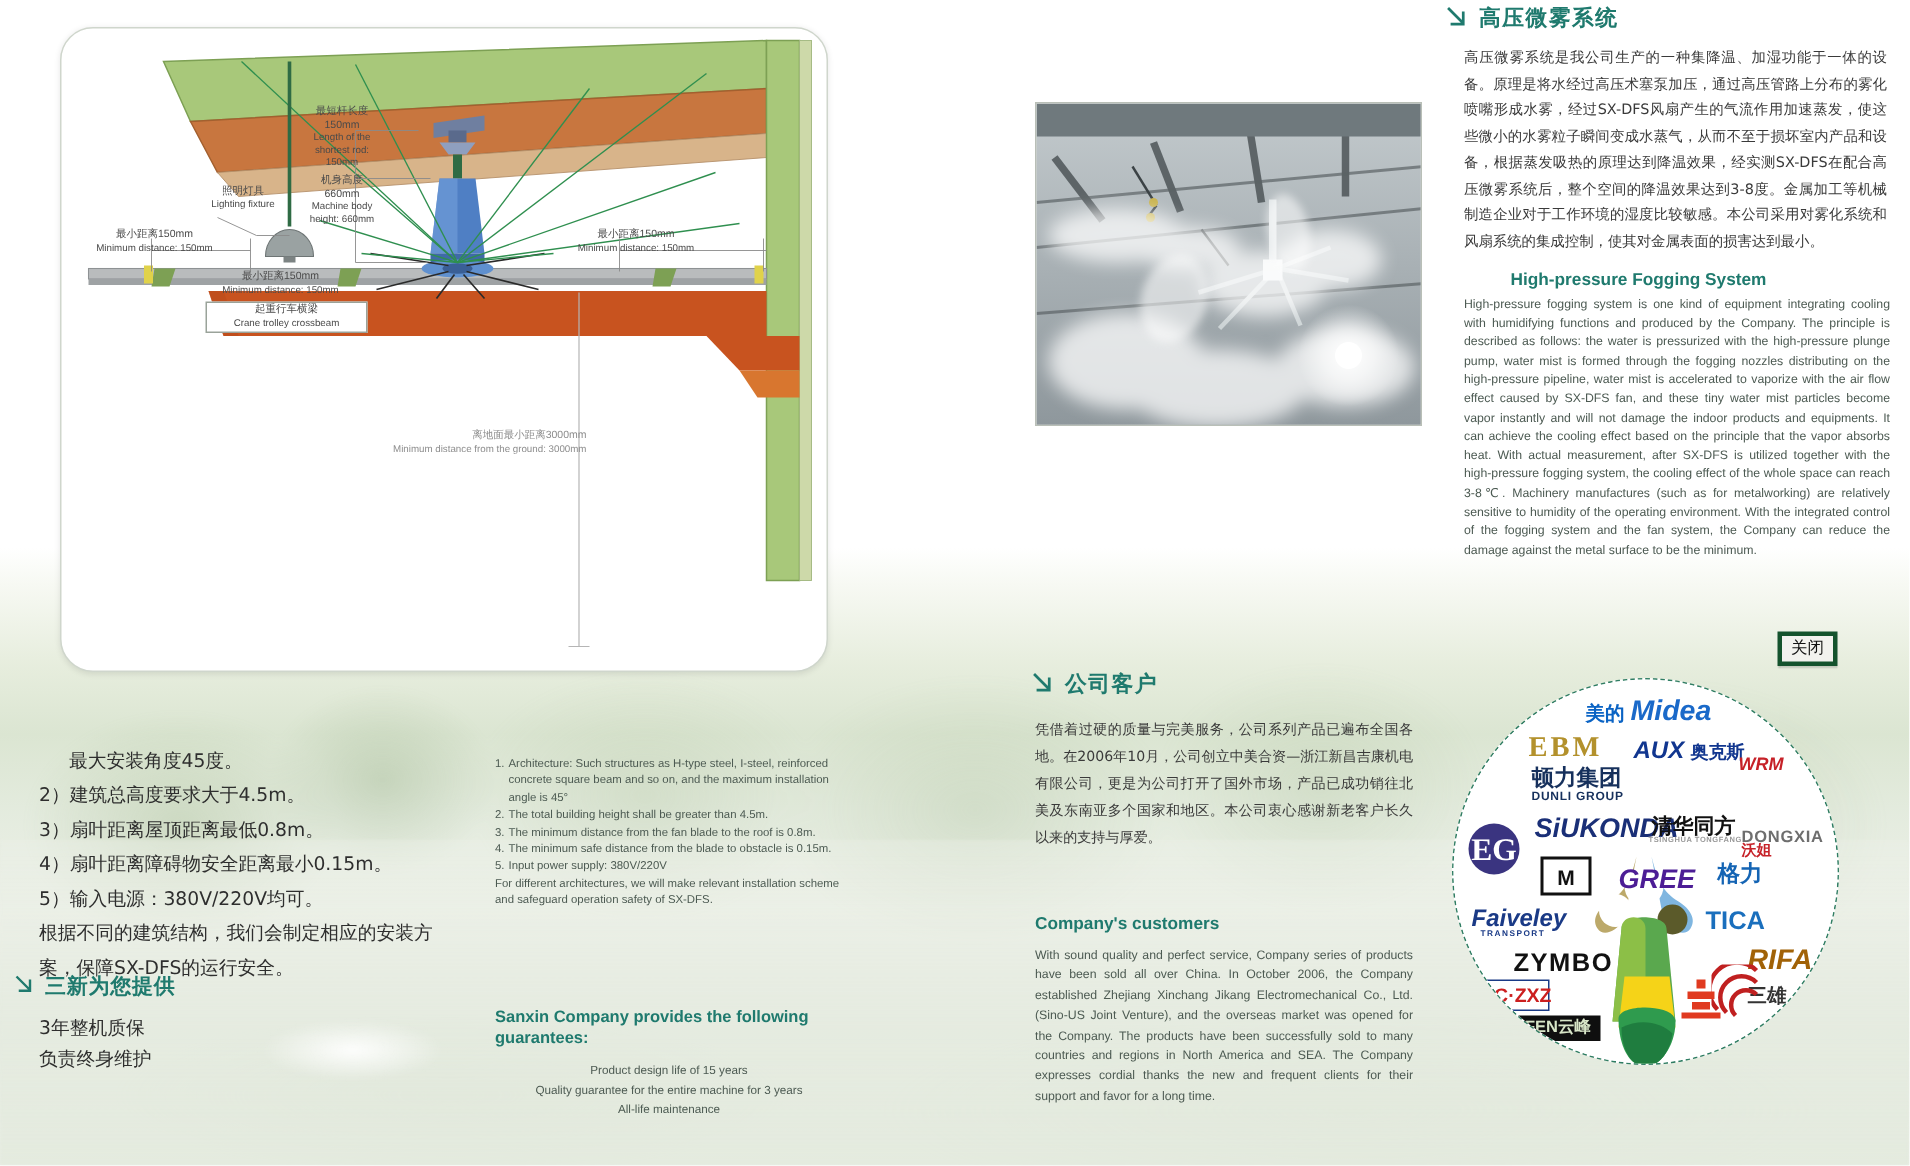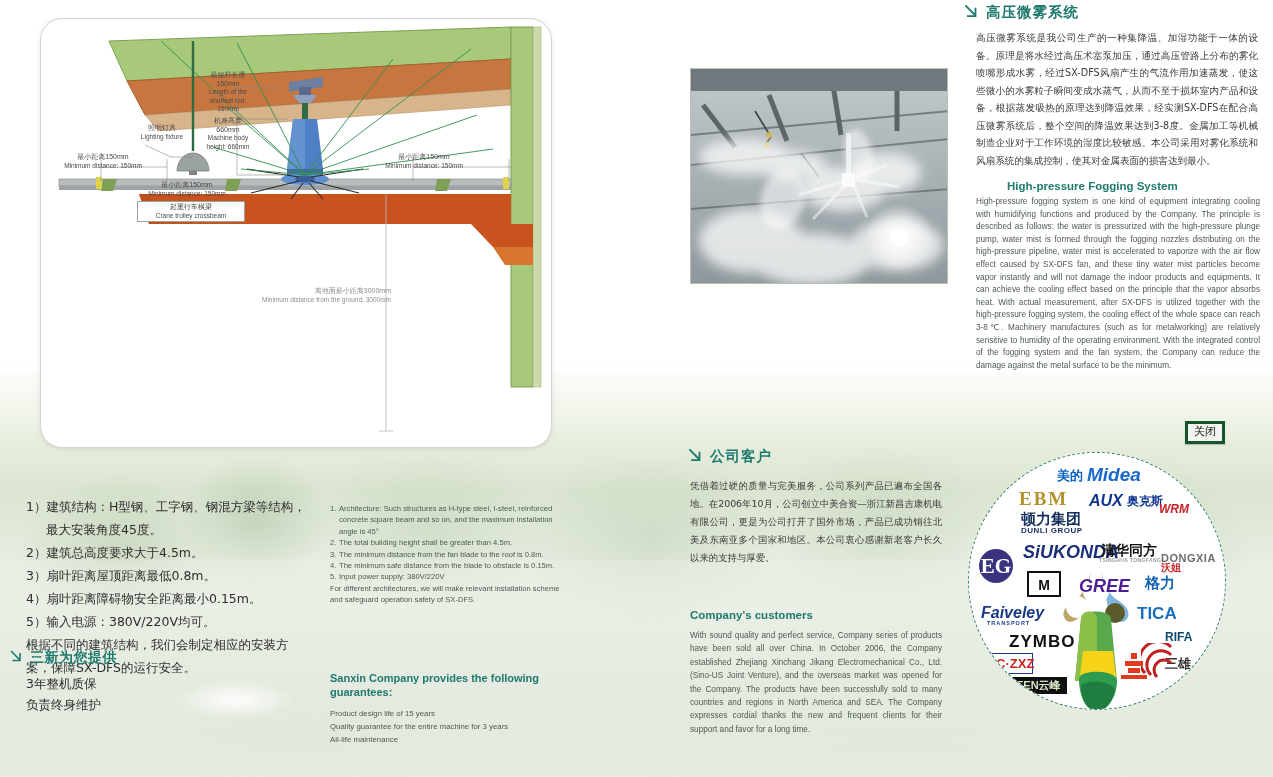--- a/index.html
+++ b/index.html
@@ -100,21 +100,21 @@
   #spec-en .li { display: flex; }
   #spec-en .n { width: 9px; flex: 0 0 9px; }
   #spec-en .t { flex: 1; }
   #spec-en p.flow { margin-top: 0px; }
 
   #guarantee-block { position: absolute; left: 330px; top: 671px; width: 232px; }
   #guarantee-title {
     color: #1f7a6e; font-size: 11px; font-weight: bold; line-height: 14px;
   }
   #guarantee-list {
-    margin-top: 8px; font-size: 7.8px; line-height: 13px; color: #4c5a52;
+    margin-top: 8px; font-size: 7.8px; line-height: 13px; color: #4c5a52; text-align: center;
   }
 
   
   #photo {
     position: absolute; left: 690px; top: 68px; width: 258px; height: 216px;
     border: 1px solid #b9bfb7;
     overflow: hidden;
     background: linear-gradient(170deg,#b9c0c4 0%, #aeb6bb 35%, #9fa8ad 60%, #8d969b 100%);
   }
   #photo svg { position: absolute; left:0; top:0; }
@@ -291,21 +291,20 @@
   <div class="dlabel" style="left:330px; top:134px; width:106px;"><span>最小距离150mm</span><br><span style="font-size:6.5px">Minimum distance: 150mm</span></div>
 
   <div class="dlabel" style="left:88px; top:162px; width:116px;"><span>最小距离150mm</span><br><span style="font-size:6.5px">Minimum distance: 150mm</span></div>
 
   <div class="dlabel boxed" style="left:96px; top:182px; width:108px;"><span>起重行车横梁</span><br><span style="font-size:6.5px">Crane trolley crossbeam</span></div>
 
   <div class="dlabel" style="left:160px; top:268px; width:190px; text-align:right; color:#8d8d8d;"><span>离地面最小距离3000mm</span><br><span style="font-size:6.5px">Minimum distance from the ground: 3000mm</span></div>
 </div>
 
 <div id="spec-cn">
-  <div><span>1）建筑结构：H型钢、工字钢、钢混方梁等结构，</span></div>
   <div class="indent"><span>最大安装角度45度。</span></div>
   <div><span>2）建筑总高度要求大于4.5m。</span></div>
   <div><span>3）扇叶距离屋顶距离最低0.8m。</span></div>
   <div><span>4）扇叶距离障碍物安全距离最小0.15m。</span></div>
   <div><span>5）输入电源：380V/220V均可。</span></div>
   <div><span>根据不同的建筑结构，我们会制定相应的安装方</span></div>
   <div><span>案，保障SX-DFS的运行安全。</span></div>
 </div>
 
 <div id="provide-block">
@@ -484,21 +483,21 @@
 
   <div class="logo" style="left:10px; top:96px; width:34px; height:34px; border-radius:50%; background:#3a3480; color:#ffffff; font-size:21px; text-align:center; line-height:34px; font-family:'Liberation Serif',serif;">EG</div>
   <div class="logo" style="left:58px; top:118px; width:34px; height:26px; border:2px solid #111; color:#111; font-size:14px; text-align:center; line-height:24px;">M</div>
   <div class="logo" style="left:110px; top:124px; font-size:18px; color:#4c1d95; font-style:italic;">GREE</div>
   <div class="logo" style="left:176px; top:122px; font-size:15px; color:#1464b4;">格力</div>
 
   <div class="logo" style="left:12px; top:152px; font-size:16px; color:#1a3a86; font-style:italic;">Faiveley</div>
   <div class="logo" style="left:18px; top:168px; font-size:5.5px; color:#1a3a86; letter-spacing:1px;">TRANSPORT</div>
   <div class="logo" style="left:168px; top:152px; font-size:17px; color:#1a6fbd;">TICA</div>
   <div class="logo" style="left:40px; top:180px; font-size:17px; color:#111111; letter-spacing:1px;">ZYMBO</div>
-  <div class="logo" style="left:196px; top:178px; font-size:12px; color:#0c4a6e; ">RIFA</div>
+  <div class="logo" style="left:196px; top:178px; font-size:19px; color:#a16207; font-style:italic;">RIFA</div>
 
   <div class="logo" style="left:4px; top:200px; width:60px; border:1.5px solid #1a3a86; padding:3px 4px; color:#cc1f1f; font-size:13px; background:#fff;">XCC·ZXZ</div>
   <div class="logo" style="left:196px; top:204px; font-size:13px; color:#333333;">三雄</div>
   <div class="logo" style="left:30px; top:224px; background:#0f0f0f; color:#d8e6c8; font-size:11px; padding:3px 6px;">U·FEN云峰</div>
 
   <svg style="position:absolute;left:172px;top:190px" width="40" height="40" viewBox="0 0 40 40">
     <g fill="none" stroke="#c02020" stroke-width="3">
       <path d="M4,30 A18,18 0 0 1 30,4"></path>
       <path d="M10,32 A13,13 0 0 1 30,12"></path>
       <path d="M16,34 A8,8 0 0 1 30,20"></path>

